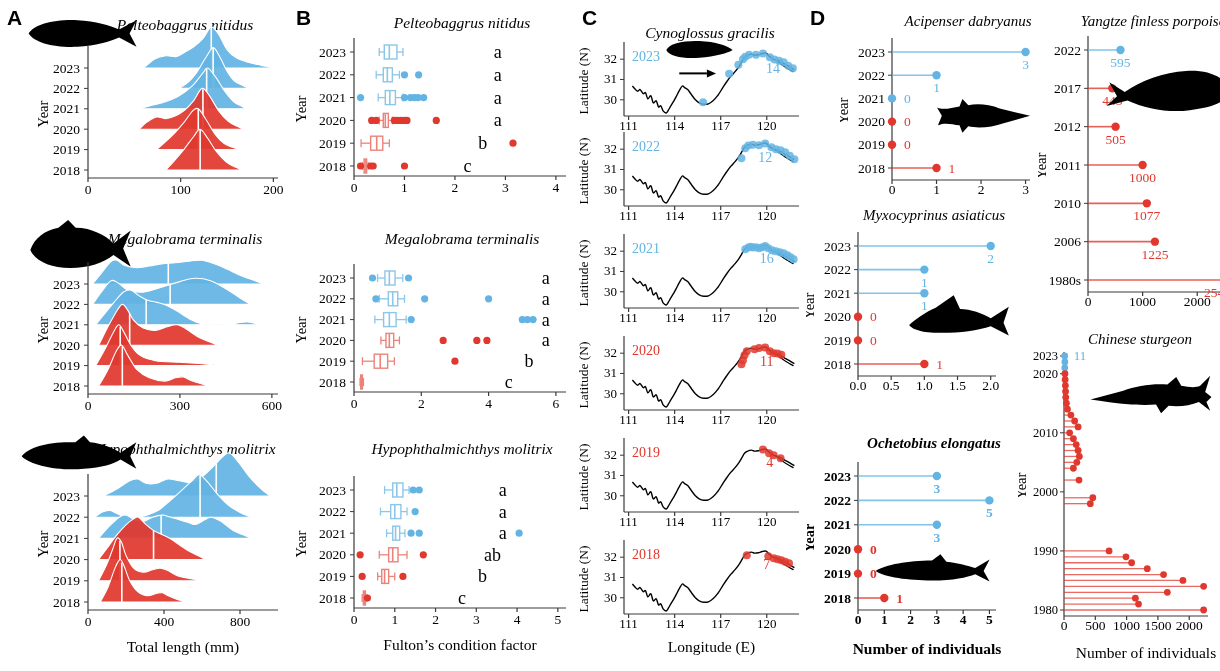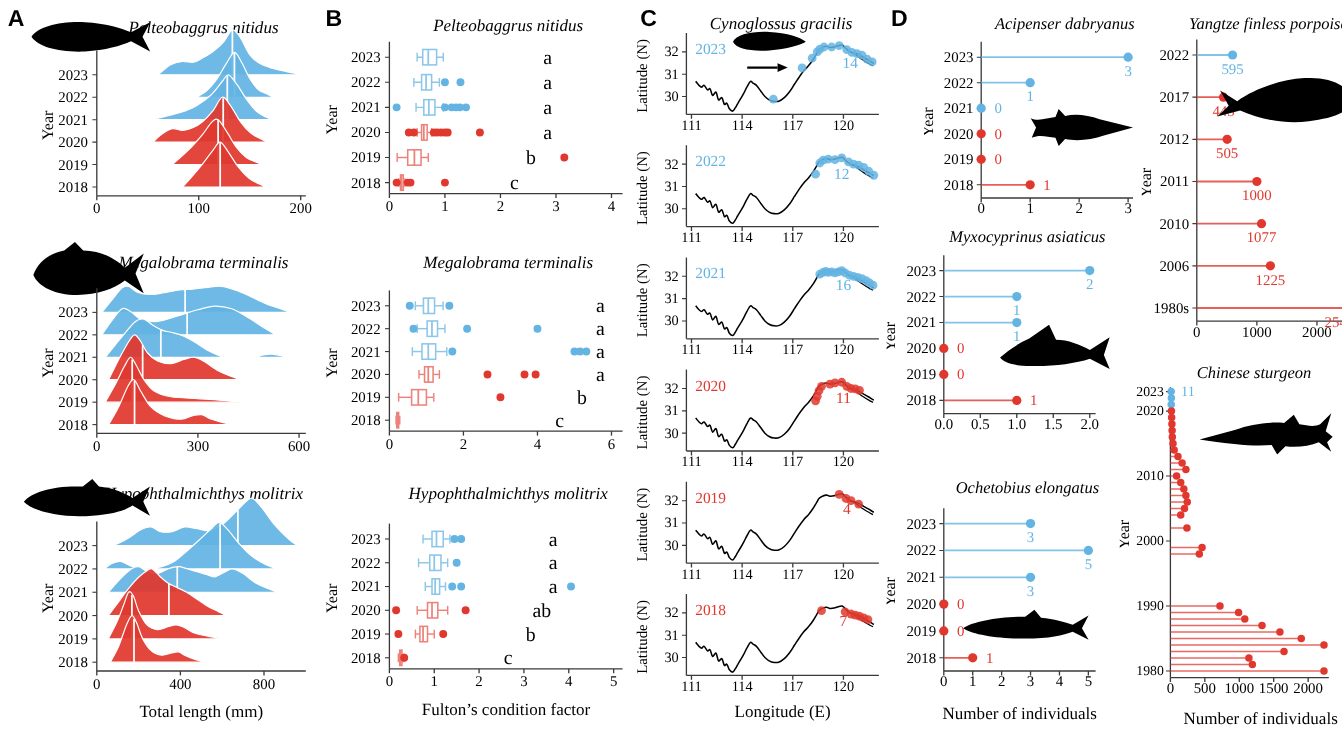--- a/index.html
+++ b/index.html
@@ -416,21 +416,21 @@
           <line x1="72.15384615384616" y1="164" x2="72.15384615384616" y2="172" stroke="#ec837b" stroke-width="1.3"></line>
           <line x1="77.04615384615384" y1="164" x2="77.04615384615384" y2="172" stroke="#ec837b" stroke-width="1.3"></line>
           <rect x="73.37692307692308" y="161" width="2.038461538461533" height="14" fill="#fff" stroke="#ec837b" stroke-width="1.4"></rect>
           <line x1="74.1923076923077" y1="161" x2="74.1923076923077" y2="175" stroke="#ec837b" stroke-width="1.6"></line>
           <circle cx="77.45384615384616" cy="168" r="3.6" fill="#e0382e"></circle>
         </g>
         <text x="172.03846153846155" y="174" font-size="18" fill="#000" text-anchor="middle">c</text>
         <text x="170" y="220" font-size="15.5" fill="#000" text-anchor="middle">Fulton’s condition factor</text>
         <text x="16" y="114" font-size="14.5" fill="#000" text-anchor="middle" transform="rotate(-90 16 114)">Year</text>
       </svg></div>
-  <div class="chart" id="chart-c1" style="left: 578px; top: 12px; width: 227px; height: 122px;"><svg width="227" height="122" viewBox="0 0 227 122">
+  <div class="chart" id="chart-c1" style="left: 578px; top: 24px; width: 227px; height: 122px;"><svg width="227" height="122" viewBox="0 0 227 122">
         <text x="132" y="14" font-size="15.5" fill="#000" text-anchor="middle" font-style="italic">Cynoglossus gracilis</text>
         <line x1="46" y1="18" x2="46" y2="92" stroke="#3a3a3a" stroke-width="1.2"></line>
         <line x1="46" y1="92" x2="221" y2="92" stroke="#3a3a3a" stroke-width="1.2"></line>
         <line x1="50.6052631578947" y1="92" x2="50.6052631578947" y2="96" stroke="#3a3a3a" stroke-width="1.2"></line>
         <text x="50.6052631578947" y="106" font-size="13" fill="#000" text-anchor="middle">111</text>
         <line x1="96.6578947368421" y1="92" x2="96.6578947368421" y2="96" stroke="#3a3a3a" stroke-width="1.2"></line>
         <text x="96.6578947368421" y="106" font-size="13" fill="#000" text-anchor="middle">114</text>
         <line x1="142.7105263157895" y1="92" x2="142.7105263157895" y2="96" stroke="#3a3a3a" stroke-width="1.2"></line>
         <text x="142.7105263157895" y="106" font-size="13" fill="#000" text-anchor="middle">117</text>
         <line x1="188.7631578947369" y1="92" x2="188.7631578947369" y2="96" stroke="#3a3a3a" stroke-width="1.2"></line>
@@ -710,21 +710,21 @@
         <circle cx="52" cy="138.4" r="4.2" fill="#e0382e"></circle>
         <text x="64" y="142.9" font-size="13.5" fill="#e0382e" text-anchor="start">0</text>
         <line x1="48" y1="162" x2="52" y2="162" stroke="#3a3a3a" stroke-width="1"></line>
         <text x="45" y="166.5" font-size="13.5" fill="#000" text-anchor="end">2018</text>
         <line x1="52" y1="162" x2="118.34615384615384" y2="162" stroke="#e0382e" stroke-opacity="0.8" stroke-width="1.6"></line>
         <circle cx="118.34615384615384" cy="162" r="4.2" fill="#e0382e"></circle>
         <text x="130.34615384615384" y="166.5" font-size="13.5" fill="#e0382e" text-anchor="start">1</text>
         <text x="8" y="104" font-size="14.5" fill="#000" text-anchor="middle" transform="rotate(-90 8 104)">Year</text>
         <path d="M3,27 C9,22 18,16 28,12 L45,1 L51,13 C61,13 72,17 80,21 L97,11 L92,25 L97,36 L80,28 C64,33 38,35 18,33 C11,32 5,30 3,27 Z" fill="#000" transform="translate(100,92) scale(1.06,1.15)"></path>
       </svg></div>
-  <div class="chart" id="chart-d3" style="left: 806px; top: 430px; width: 212px; height: 241px;"><svg width="212" height="241" viewBox="0 0 212 241">
+  <div class="chart" id="chart-d3" style="left: 806px; top: 430px; width: 212px; height: 241px; font-weight: bold;"><svg width="212" height="241" viewBox="0 0 212 241">
         <text x="128" y="18" font-size="15" fill="#000" text-anchor="middle" font-style="italic">Ochetobius elongatus</text>
         <line x1="52" y1="32" x2="52" y2="180" stroke="#3a3a3a" stroke-width="1.2"></line>
         <line x1="52" y1="180" x2="190" y2="180" stroke="#3a3a3a" stroke-width="1.2"></line>
         <line x1="52" y1="180" x2="52" y2="184" stroke="#3a3a3a" stroke-width="1.2"></line>
         <text x="52" y="194" font-size="13.5" fill="#000" text-anchor="middle">0</text>
         <line x1="78.28571428571428" y1="180" x2="78.28571428571428" y2="184" stroke="#3a3a3a" stroke-width="1.2"></line>
         <text x="78.28571428571428" y="194" font-size="13.5" fill="#000" text-anchor="middle">1</text>
         <line x1="104.57142857142857" y1="180" x2="104.57142857142857" y2="184" stroke="#3a3a3a" stroke-width="1.2"></line>
         <text x="104.57142857142857" y="194" font-size="13.5" fill="#000" text-anchor="middle">2</text>
         <line x1="130.85714285714283" y1="180" x2="130.85714285714283" y2="184" stroke="#3a3a3a" stroke-width="1.2"></line>

